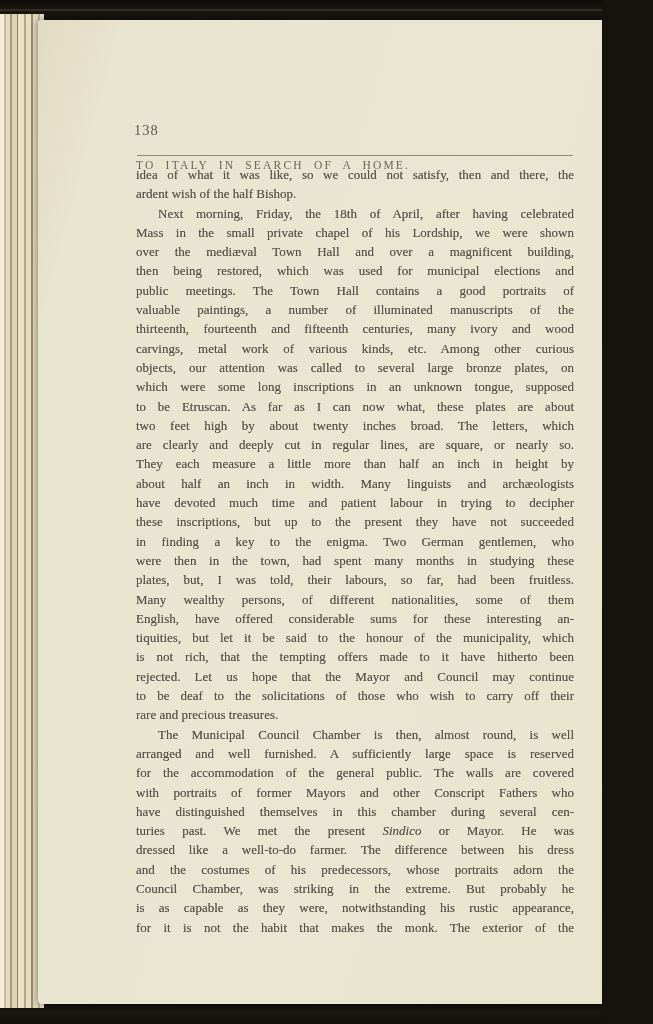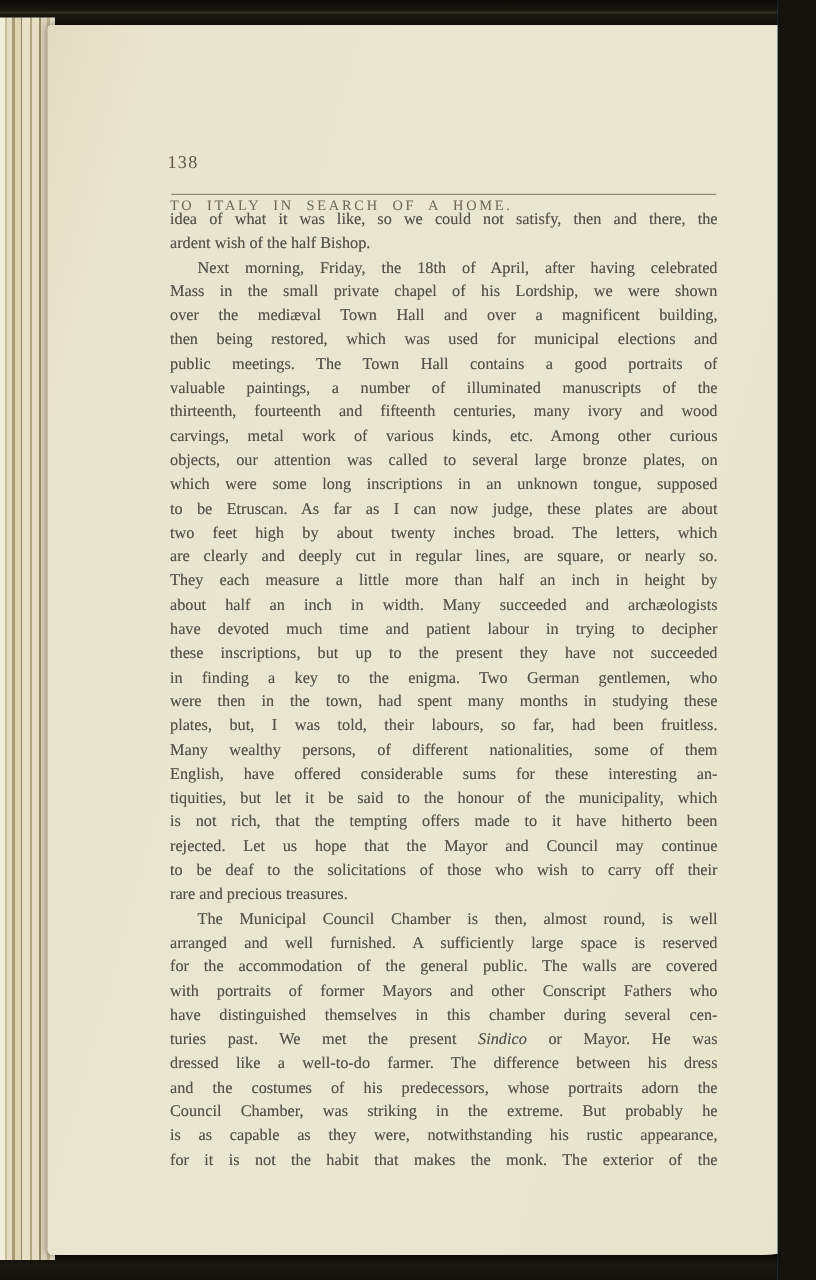--- a/index.html
+++ b/index.html
@@ -5,23 +5,22 @@
   html, body {
     margin: 0;
     padding: 0;
     background: #16130e;
   }
   #stage {
     position: relative;
     width: 602px;
     height: 1024px;
     overflow: hidden;
-    background: #0369a1;
+    background: #84cc16;
     font-family: "Liberation Serif", serif;
-    padding-left: 20px;
   }
   
   .cover-strip {
     position: absolute;
     left: 0;
     width: 653px;
     background: linear-gradient(180deg, #0e0c09 0%, #1b1812 45%, #13100c 100%);
   }
   .cover-strip.top { top: 0; height: 21px; }
   .cover-strip.top::after {
@@ -169,25 +168,25 @@
           <div class="line indent">Next morning, Friday, the 18th of April, after having celebrated</div>
           <div class="line">Mass in the small private chapel of his Lordship, we were shown</div>
           <div class="line">over the mediæval Town Hall and over a magnificent building,</div>
           <div class="line">then being restored, which was used for municipal elections and</div>
           <div class="line">public meetings. The Town Hall contains a good portraits of</div>
           <div class="line">valuable paintings, a number of illuminated manuscripts of the</div>
           <div class="line">thirteenth, fourteenth and fifteenth centuries, many ivory and wood</div>
           <div class="line">carvings, metal work of various kinds, etc. Among other curious</div>
           <div class="line">objects, our attention was called to several large bronze plates, on</div>
           <div class="line">which were some long inscriptions in an unknown tongue, supposed</div>
-          <div class="line">to be Etruscan. As far as I can now judge, these plates are about</div>
+          <div class="line">to be Etruscan. As far as I can now what, these plates are about</div>
           <div class="line">two feet high by about twenty inches broad. The letters, which</div>
           <div class="line">are clearly and deeply cut in regular lines, are square, or nearly so.</div>
           <div class="line">They each measure a little more than half an inch in height by</div>
-          <div class="line">about half an inch in width. Many succeeded and archæologists</div>
+          <div class="line">about half an inch in width. Many linguists and archæologists</div>
           <div class="line">have devoted much time and patient labour in trying to decipher</div>
           <div class="line">these inscriptions, but up to the present they have not succeeded</div>
           <div class="line">in finding a key to the enigma. Two German gentlemen, who</div>
           <div class="line">were then in the town, had spent many months in studying these</div>
           <div class="line">plates, but, I was told, their labours, so far, had been fruitless.</div>
           <div class="line">Many wealthy persons, of different nationalities, some of them</div>
           <div class="line">English, have offered considerable sums for these interesting an-</div>
           <div class="line">tiquities, but let it be said to the honour of the municipality, which</div>
           <div class="line">is not rich, that the tempting offers made to it have hitherto been</div>
           <div class="line">rejected. Let us hope that the Mayor and Council may continue</div>

